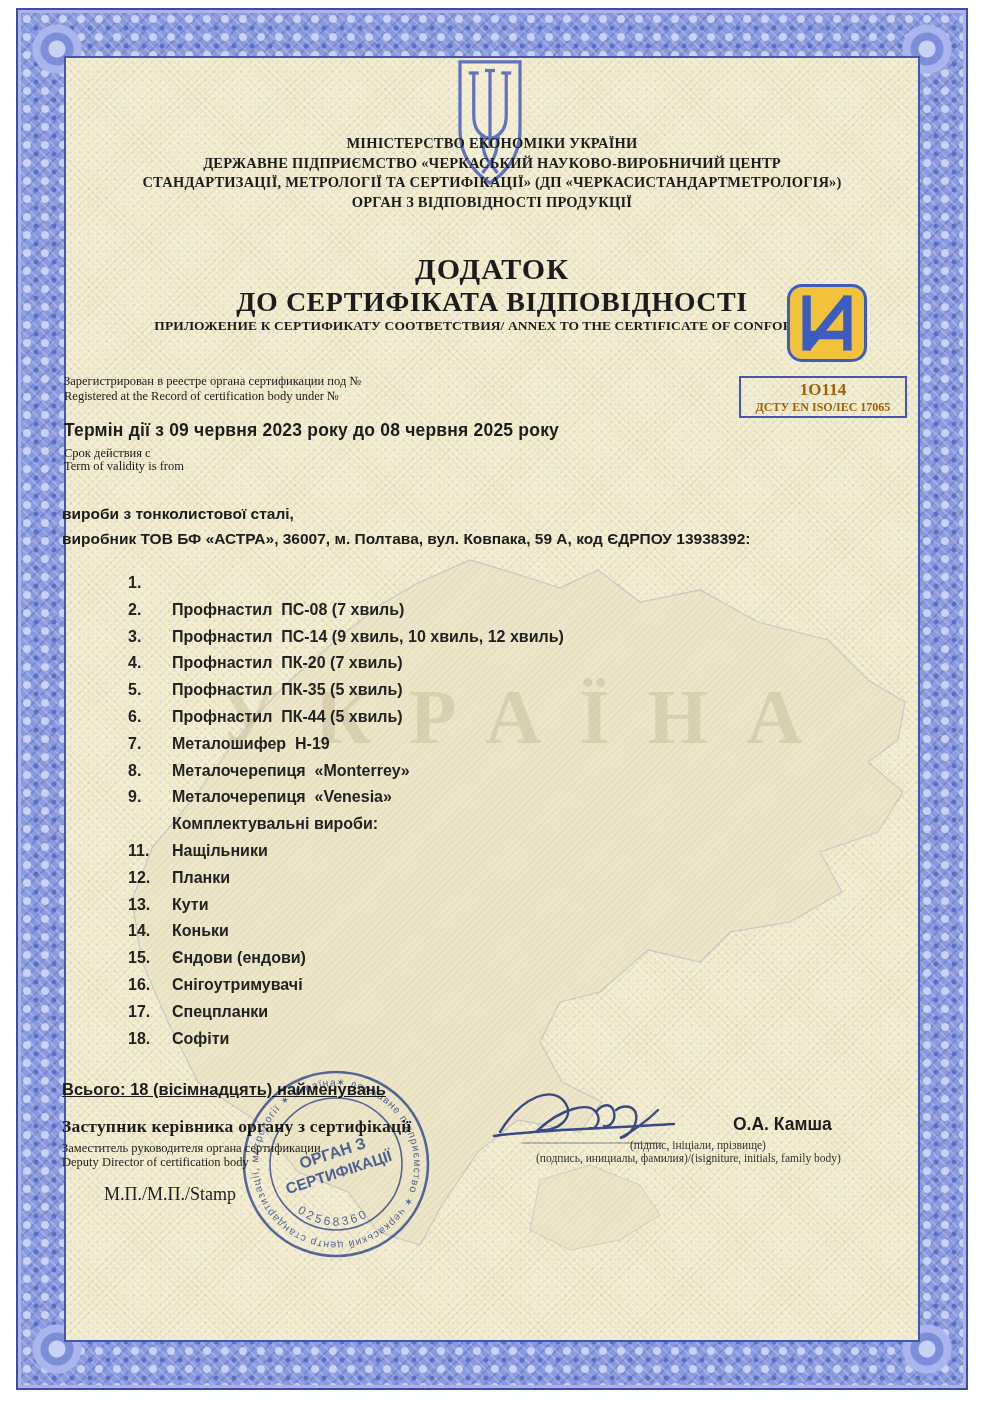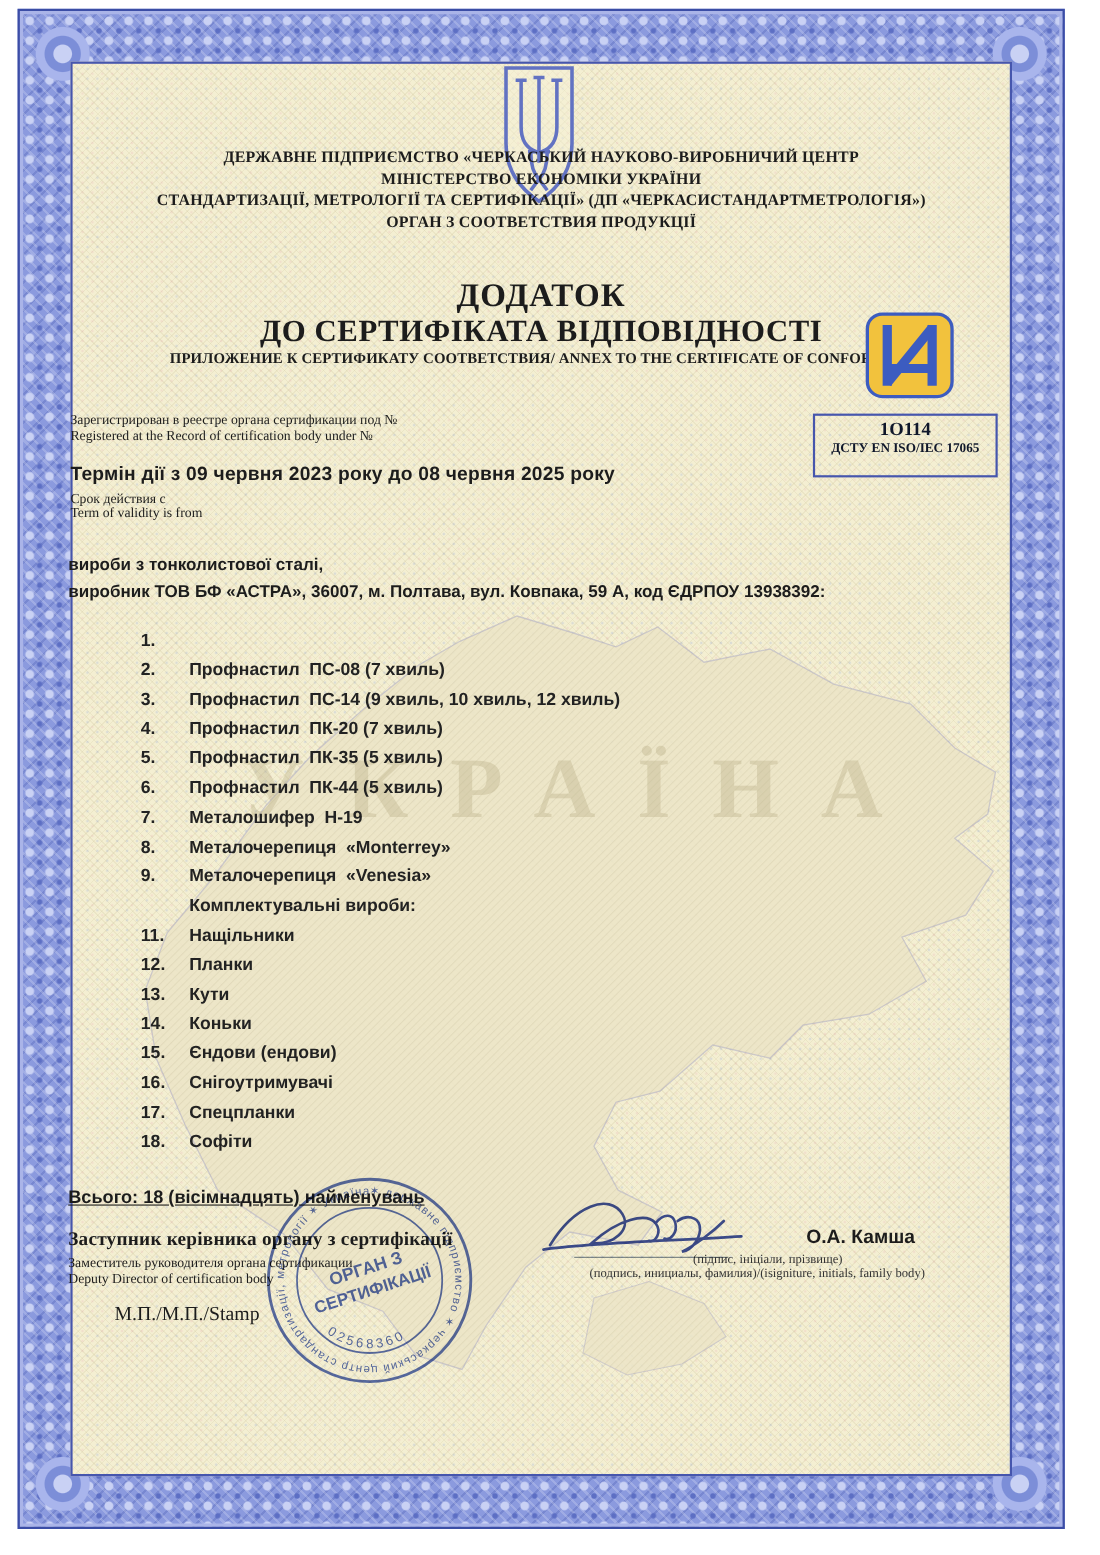--- a/index.html
+++ b/index.html
@@ -74,22 +74,22 @@
   .stamp-label{left:104px;top:1184px;font-size:18px;}
 
   .sig-name{left:733px;top:1114px;font-size:17.5px;}
   .sig-cap1{left:630px;top:1139px;font-size:11.5px;color:#333;}
   .sig-cap2{left:536px;top:1152px;font-size:11.5px;color:#333;}
 
   .emblem{position:absolute;left:452px;top:58px;width:76px;height:130px;}
 
   .mark{position:absolute;left:787px;top:284px;width:80px;height:78px;border-radius:15px;
         background:#f2c23d;border:3px solid #3c5cc0;box-sizing:border-box;}
-  .codebox{position:absolute;left:739px;top:376px;width:168px;height:58px;border:2px solid #4656ad;
-        box-sizing:border-box;text-align:center;color:#0f172a;}
+  .codebox{position:absolute;left:739px;top:376px;width:168px;height:42px;border:2px solid #4656ad;
+        box-sizing:border-box;text-align:center;color:#a16207;}
   .codebox .c1{font-family:"Liberation Serif", serif;font-weight:bold;font-size:17px;line-height:20px;margin-top:2px;}
   .codebox .c2{font-family:"Liberation Serif", serif;font-weight:bold;font-size:12px;line-height:14px;}
 
   .watermark-text{position:absolute;left:150px;top:672px;width:760px;text-align:center;
      font-family:"Liberation Serif", serif;font-weight:bold;font-size:78px;letter-spacing:38px;
      color:rgba(186,176,136,.38);}
 
   .stamp{position:absolute;left:238px;top:1066px;width:196px;height:196px;mix-blend-mode:multiply;opacity:.92;}
   .signature{position:absolute;left:492px;top:1080px;width:185px;height:70px;mix-blend-mode:multiply;}
 </style>
@@ -133,24 +133,24 @@
           <path d="M43 12 V46 Q43 60 32 64"></path>
           <path d="M39 12 H47"></path>
           <path d="M22 64 H38"></path>
           <path d="M24 64 Q24 78 30 84 Q36 78 36 64"></path>
           <path d="M30 84 L24 92 M30 84 L36 92"></path>
         </g>
       </svg>
     </div>
 
     <div class="t serifb center ministry">
+      <div>МІНІСТЕРСТВО ЕКОНОМІКИ УКРАЇНИ</div>
       <div>ДЕРЖАВНЕ ПІДПРИЄМСТВО «ЧЕРКАСЬКИЙ НАУКОВО-ВИРОБНИЧИЙ ЦЕНТР</div>
-      <div>МІНІСТЕРСТВО ЕКОНОМІКИ УКРАЇНИ</div>
       <div>СТАНДАРТИЗАЦІЇ, МЕТРОЛОГІЇ ТА СЕРТИФІКАЦІЇ» (ДП «ЧЕРКАСИСТАНДАРТМЕТРОЛОГІЯ»)</div>
-      <div>ОРГАН З СООТВЕТСТВИЯ ПРОДУКЦІЇ</div>
+      <div>ОРГАН З ВІДПОВІДНОСТІ ПРОДУКЦІЇ</div>
     </div>
 
     <div class="t serifb center title2">ДО СЕРТИФІКАТА ВІДПОВІДНОСТІ</div>
     <div class="t serifb center title1">ДОДАТОК</div>
     <div class="t serifb center subtitle">ПРИЛОЖЕНИЕ К СЕРТИФИКАТУ СООТВЕТСТВИЯ/ ANNEX TO THE CERTIFICATE OF CONFORMITY</div>
 
     <div class="mark">
       <svg viewBox="0 0 60 60" width="74" height="72">
         <g stroke="#3c5cc0" stroke-width="7" fill="none">
           <path d="M13 7 V53"></path>

